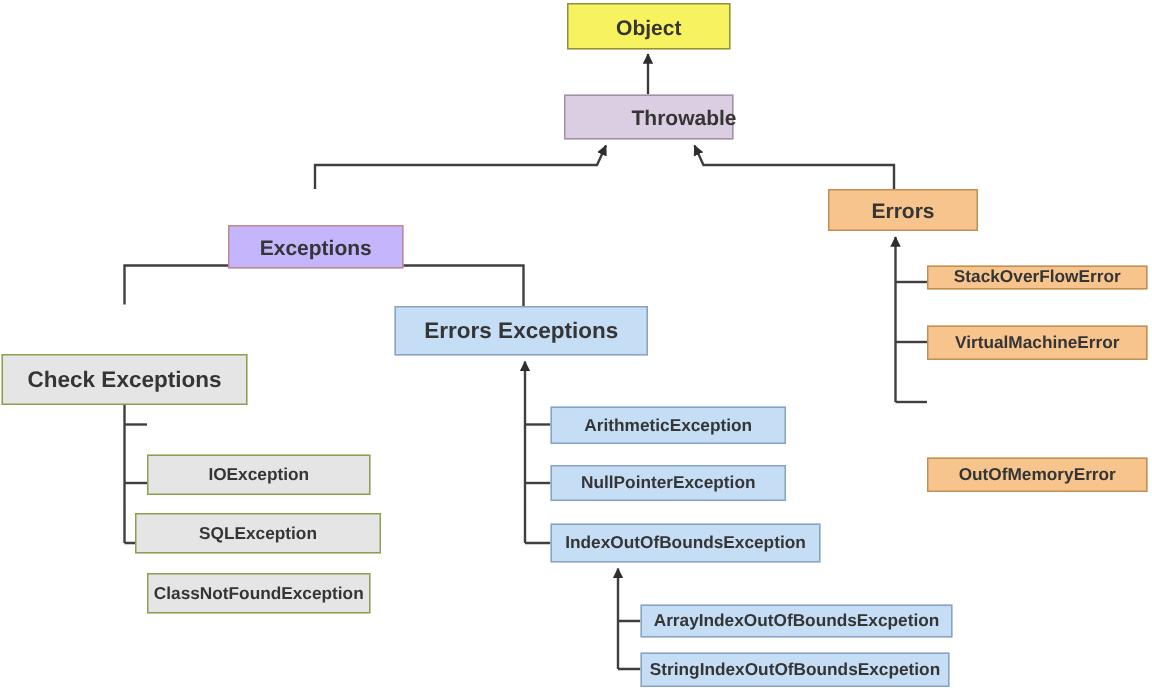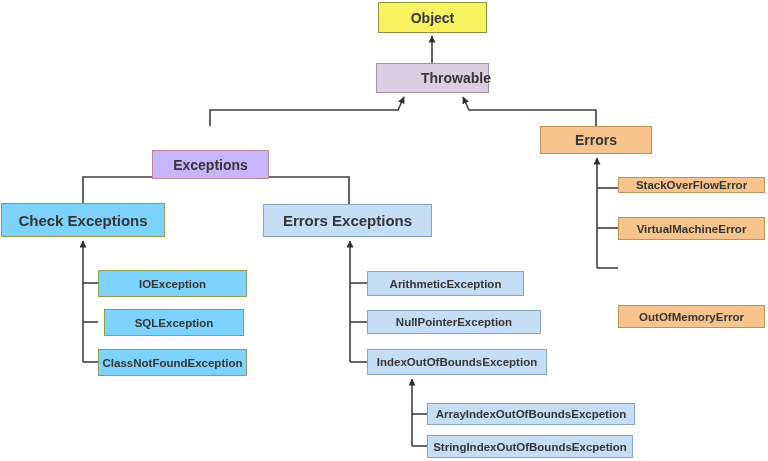--- a/index.html
+++ b/index.html
@@ -39,21 +39,21 @@
     white-space: nowrap;
     text-align: right;
   }
   .lvl-top  { font-size: 14px; }
   .lvl-mid  { font-size: 15px; }
   .lvl-leaf { font-size: 11.5px; }
   .c-yellow   { background: #f7f25f; border-color: #8f8f40; }
   .c-lavender { background: #dcceе2; background: #dccee2; border-color: #9f92a6; }
   .c-pink     { background: #c4b5fd; border-color: #c0898d; margin-top: 24px; }
   .c-orange   { background: #f8c48d; border-color: #c08f53; }
-  .c-green    { background: #7dd3fc; border-color: #8aa04e; }
+  .c-green    { background: #e5e5e5; border-color: #8aa04e; margin-top: 33px; }
   .c-blue     { background: #c5def6; border-color: #87a3c0; }
 </style>
 </head>
 <body>
 
 <div class="canvas">
 
   <svg class="edges-svg" viewBox="0 0 768 461" xmlns="http://www.w3.org/2000/svg">
     <defs>
       <marker id="arrow" markerUnits="userSpaceOnUse" markerWidth="10" markerHeight="10" refX="6.5" refY="3.5" orient="auto">
@@ -87,30 +87,30 @@
 
     <polyline points="597,268 597,158" marker-end="url(#arrow)"></polyline>
     <line x1="597" y1="188" x2="618" y2="188"></line>
     <line x1="597" y1="228" x2="618" y2="228"></line>
     <line x1="597" y1="268" x2="618" y2="268"></line>
   </svg>
 
   <div class="node lvl-top c-yellow" style="left:378px; top:2px;   width:109px; height:31px;">Object</div>
   <div class="node lvl-top c-lavender" style="left:376px; top:63px;  width:113px; height:30px;padding-left:47px;">Throwable</div>
   <div class="node lvl-top c-pink" style="left:152px; top:126px; width:117px; height:29px;">Exceptions</div>
-  <div class="node lvl-top c-orange" style="left:540px; top:126px; width:112px; height:28px;">Errors</div>
+  <div class="node lvl-top c-orange" style="left:552px; top:126px; width:100px; height:28px;">Errors</div>
   <div class="node lvl-mid c-green" style="left:1px;   top:203px; width:164px; height:34px;">Check Exceptions</div>
   <div class="node lvl-mid c-blue" style="left:263px; top:204px; width:169px; height:33px;">Errors Exceptions</div>
 
   <div class="node lvl-leaf c-green" style="left:98px; top:270px; width:149px; height:27px;">IOException</div>
-  <div class="node lvl-leaf c-green" style="left:104px; top:309px; width:140px; height:27px;">SQLException</div>
+  <div class="node lvl-leaf c-green" style="left:90px; top:309px; width:164px; height:27px;">SQLException</div>
   <div class="node lvl-leaf c-green" style="left:98px; top:349px; width:149px; height:27px;">ClassNotFoundException</div>
 
   <div class="node lvl-leaf c-blue" style="left:367px; top:271px; width:157px; height:25px;">ArithmeticException</div>
-  <div class="node lvl-leaf c-blue" style="left:367px; top:310px; width:174px; height:24px;">NullPointerException</div>
+  <div class="node lvl-leaf c-blue" style="left:367px; top:310px; width:157px; height:24px;">NullPointerException</div>
   <div class="node lvl-leaf c-blue" style="left:367px; top:349px; width:180px; height:26px;">IndexOutOfBoundsException</div>
 
   <div class="node lvl-leaf c-blue" style="left:427px; top:403px; width:208px; height:22px;">ArrayIndexOutOfBoundsExcpetion</div>
   <div class="node lvl-leaf c-blue" style="left:427px; top:435px; width:206px; height:23px;">StringIndexOutOfBoundsExcpetion</div>
 
   <div class="node lvl-leaf c-orange" style="left:618px; top:177px; width:147px; height:16px;">StackOverFlowError</div>
   <div class="node lvl-leaf c-orange" style="left:618px; top:217px; width:147px; height:23px;">VirtualMachineError</div>
   <div class="node lvl-leaf c-orange" style="left:618px; top:257px; width:147px; height:23px;margin-top:48px;">OutOfMemoryError</div>
 
 </div>

